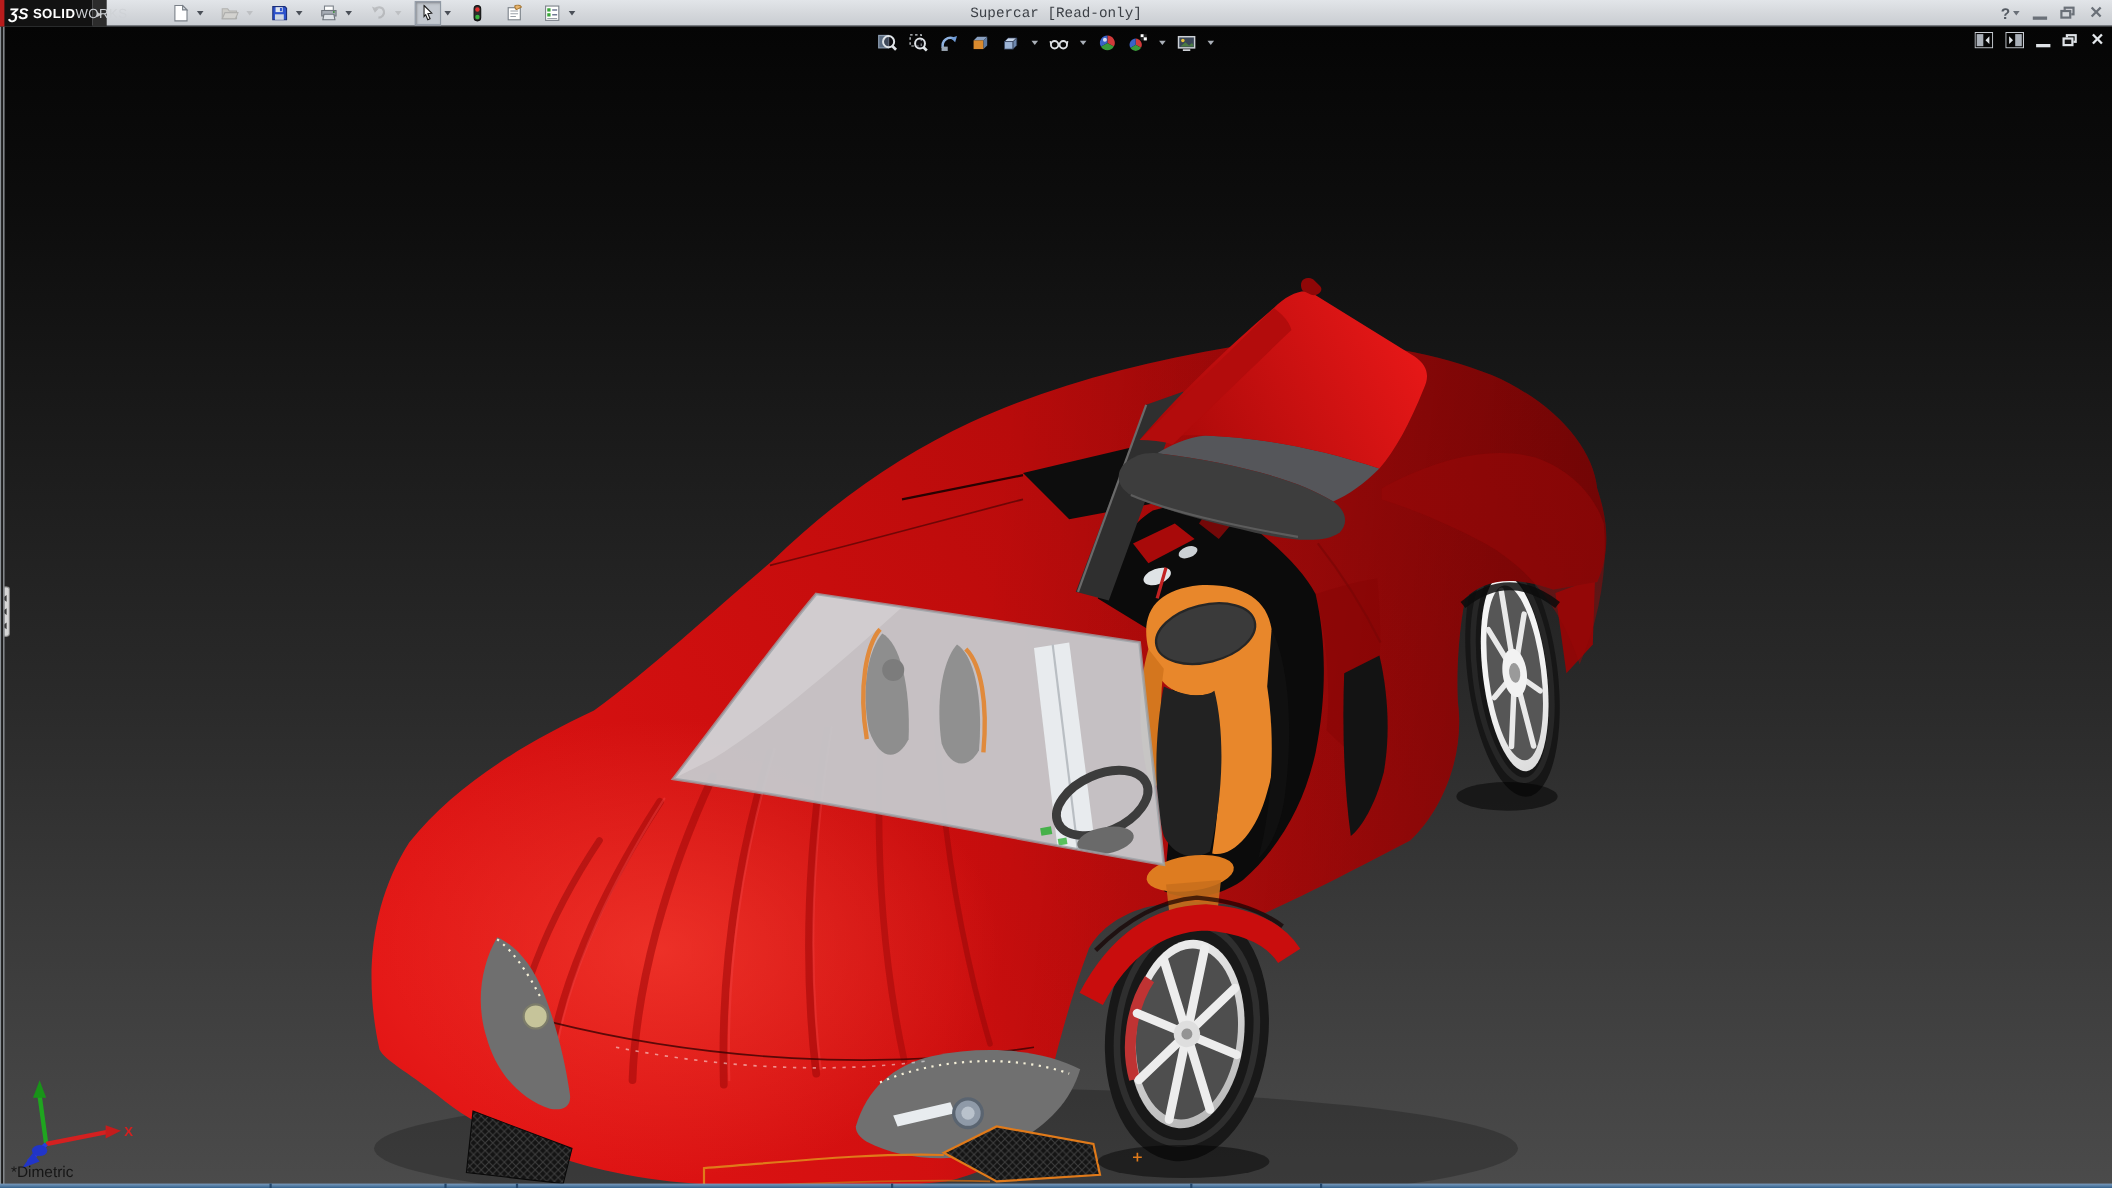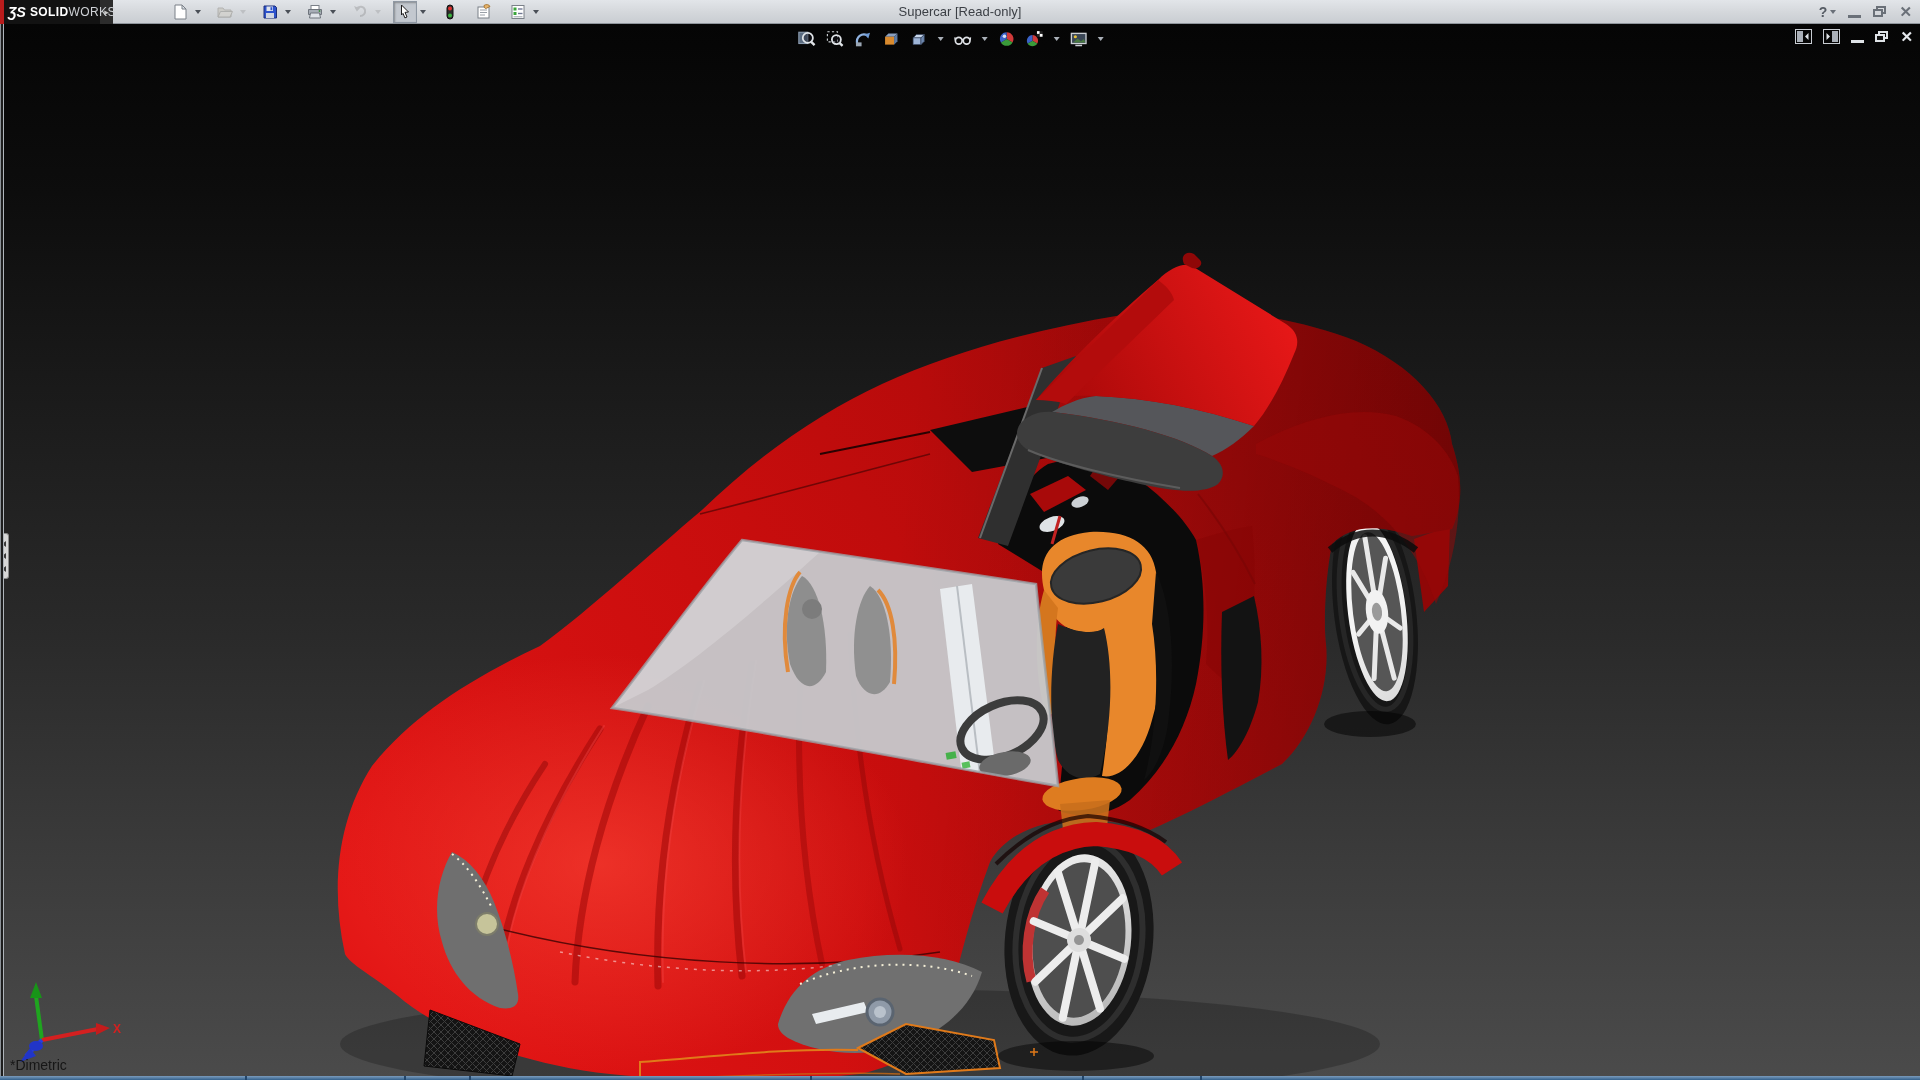--- a/index.html
+++ b/index.html
@@ -3,41 +3,41 @@
 <meta charset="utf-8">
 <style>
   * { margin:0; padding:0; box-sizing:border-box; }
   html,body { width:1920px; height:1080px; overflow:hidden; background:#000;
               font-family:"Liberation Sans", sans-serif; }
 
   
   .titlebar { position:absolute; top:0; left:0; width:1920px; height:24px;
     background:linear-gradient(180deg,#e2e5e9 0%,#d4d7db 55%,#c9cdd2 100%);
     border-bottom:1px solid #8f959c; display:flex; align-items:center; z-index:50; }
-  .logo { height:24px; width:100px; background:#121212; display:flex; align-items:center;
+  .logo { height:24px; width:84px; background:#121212; display:flex; align-items:center;
     padding-left:8px; position:relative; flex:0 0 auto; }
   .logo::before { content:""; position:absolute; left:0; top:0; width:4px; height:24px; background:#b91c1c; }
   .logo-glyph { color:#fff; font-weight:bold; font-style:italic; font-size:14px; margin-right:4px; }
   .logo-bold { color:#fff; font-weight:bold; font-size:12px; letter-spacing:.4px; }
   .logo-light { color:#cfd2d6; font-weight:normal; font-size:12px; letter-spacing:.4px; }
   .logo-flyout { width:13px; height:24px; background:#2c2c2c; border:none; color:#c8c8c8;
     font-size:9px; line-height:24px; text-align:center; cursor:pointer; flex:0 0 auto; }
   .tb-icons { display:flex; align-items:center; margin-left:55px; height:24px; }
   .tb-group { display:flex; align-items:center; margin-right:10px; }
   .tb-btn { width:24px; height:22px; border:1px solid transparent; background:transparent;
     display:flex; align-items:center; justify-content:center; cursor:pointer; padding:0; }
   .tb-btn.pressed { background:#c3c8cf; border:1px solid #8f98a3; box-shadow:inset 1px 1px 2px rgba(0,0,0,.3); }
   .tb-dd { width:11px; height:22px; border:none; background:transparent; cursor:pointer;
     display:flex; align-items:center; justify-content:center; padding:0; }
   .tb-dd .caret { width:0; height:0; border-left:3px solid transparent; border-right:3px solid transparent;
     border-top:4px solid #4a4f57; }
   .disabled { opacity:.42; filter:grayscale(.8); }
   .disabled .caret { border-top-color:#9aa0a8; }
   .win-title { position:absolute; left:0; right:0; top:0; height:24px; line-height:24px;
-    text-align:center; font-size:13px; color:#3b3f45; pointer-events:none; }
+    text-align:center; font-size:13px; color:#3b3f45; pointer-events:none;font-family:Liberation Mono, monospace; }
   .sys { position:absolute; right:8px; top:0; height:24px; display:flex; align-items:center; gap:12px; }
   .sys-help { display:flex; align-items:center; gap:3px; cursor:pointer; }
   .sys-help .q { color:#555b63; font-size:14px; font-weight:bold; }
   .sys-help .caret { width:0;height:0;border-left:3px solid transparent;border-right:3px solid transparent;border-top:4px solid #6a7078; }
   .sys-min { width:13px; height:3px; background:#6a7078; margin-top:8px; cursor:pointer; }
   .sys-restore { position:relative; width:14px; height:12px; cursor:pointer; }
   .sys-restore .r1 { position:absolute; left:3px; top:0; width:10px; height:8px; border:2px solid #6a7078; }
   .sys-restore .r2 { position:absolute; left:0; top:3px; width:10px; height:8px; border:2px solid #6a7078; background:#d4d7db; }
   .sys-close { color:#6a7078; font-size:15px; font-weight:bold; line-height:22px; cursor:pointer; }
 

